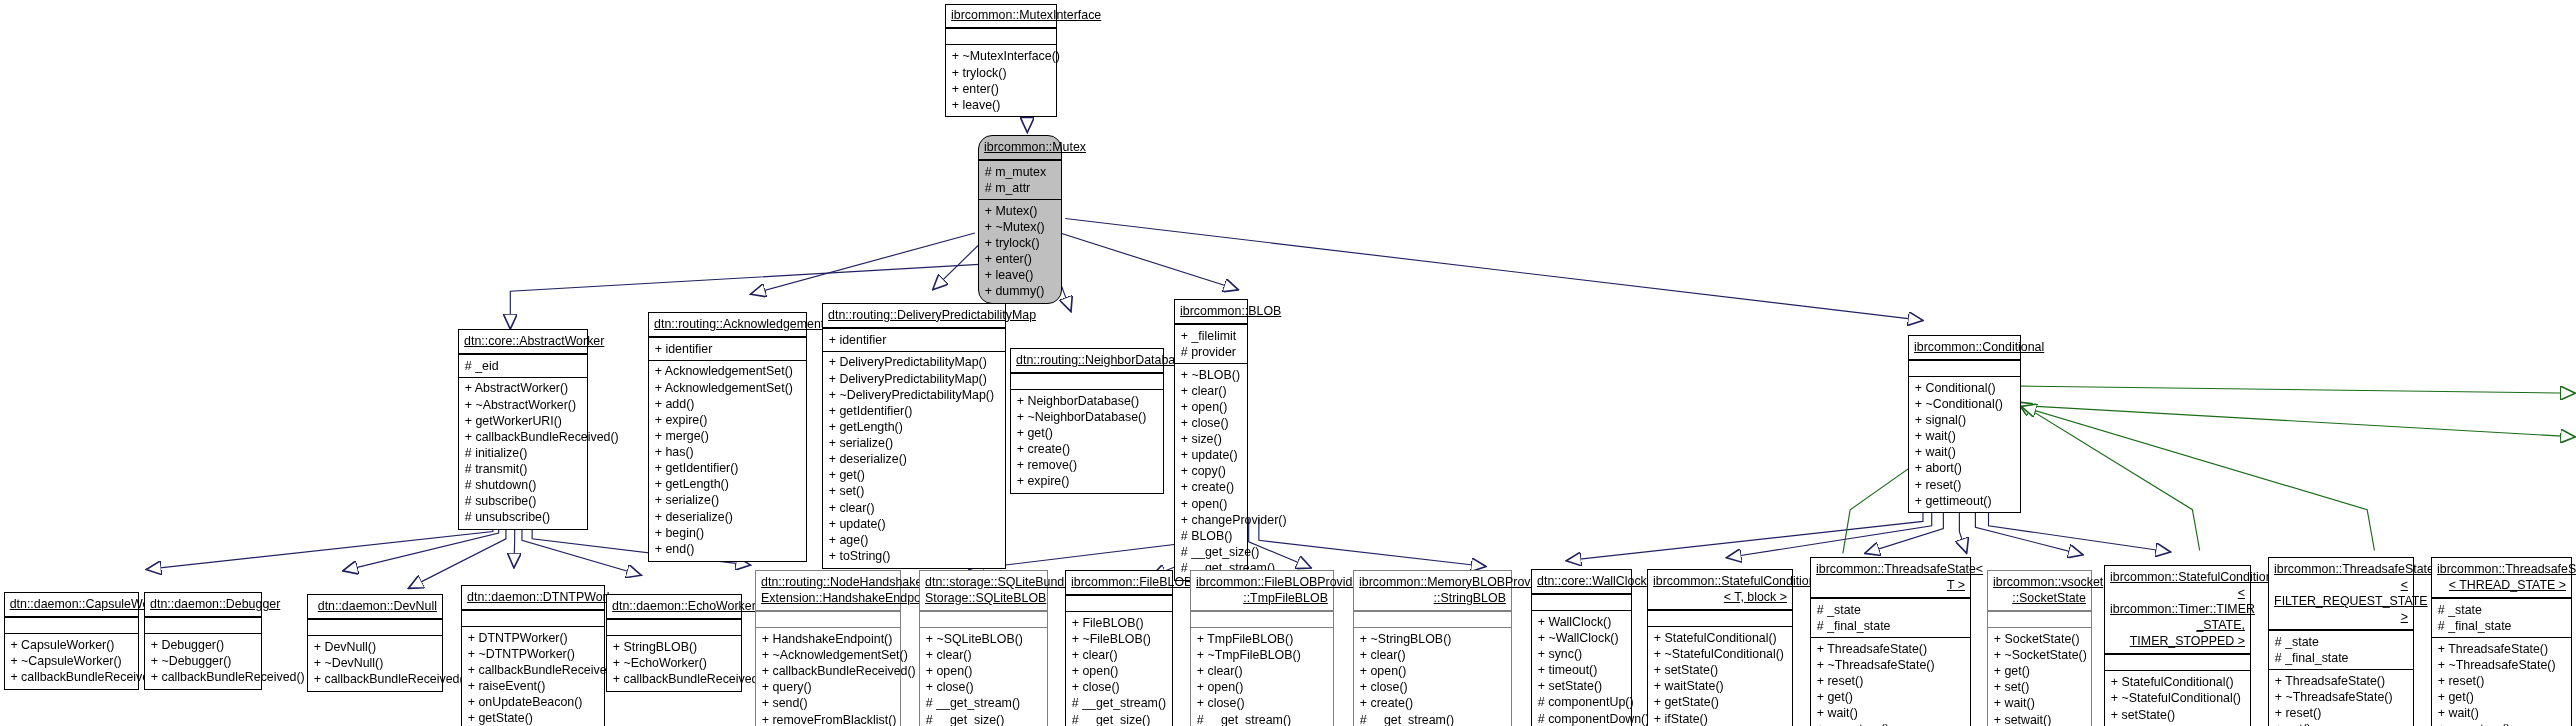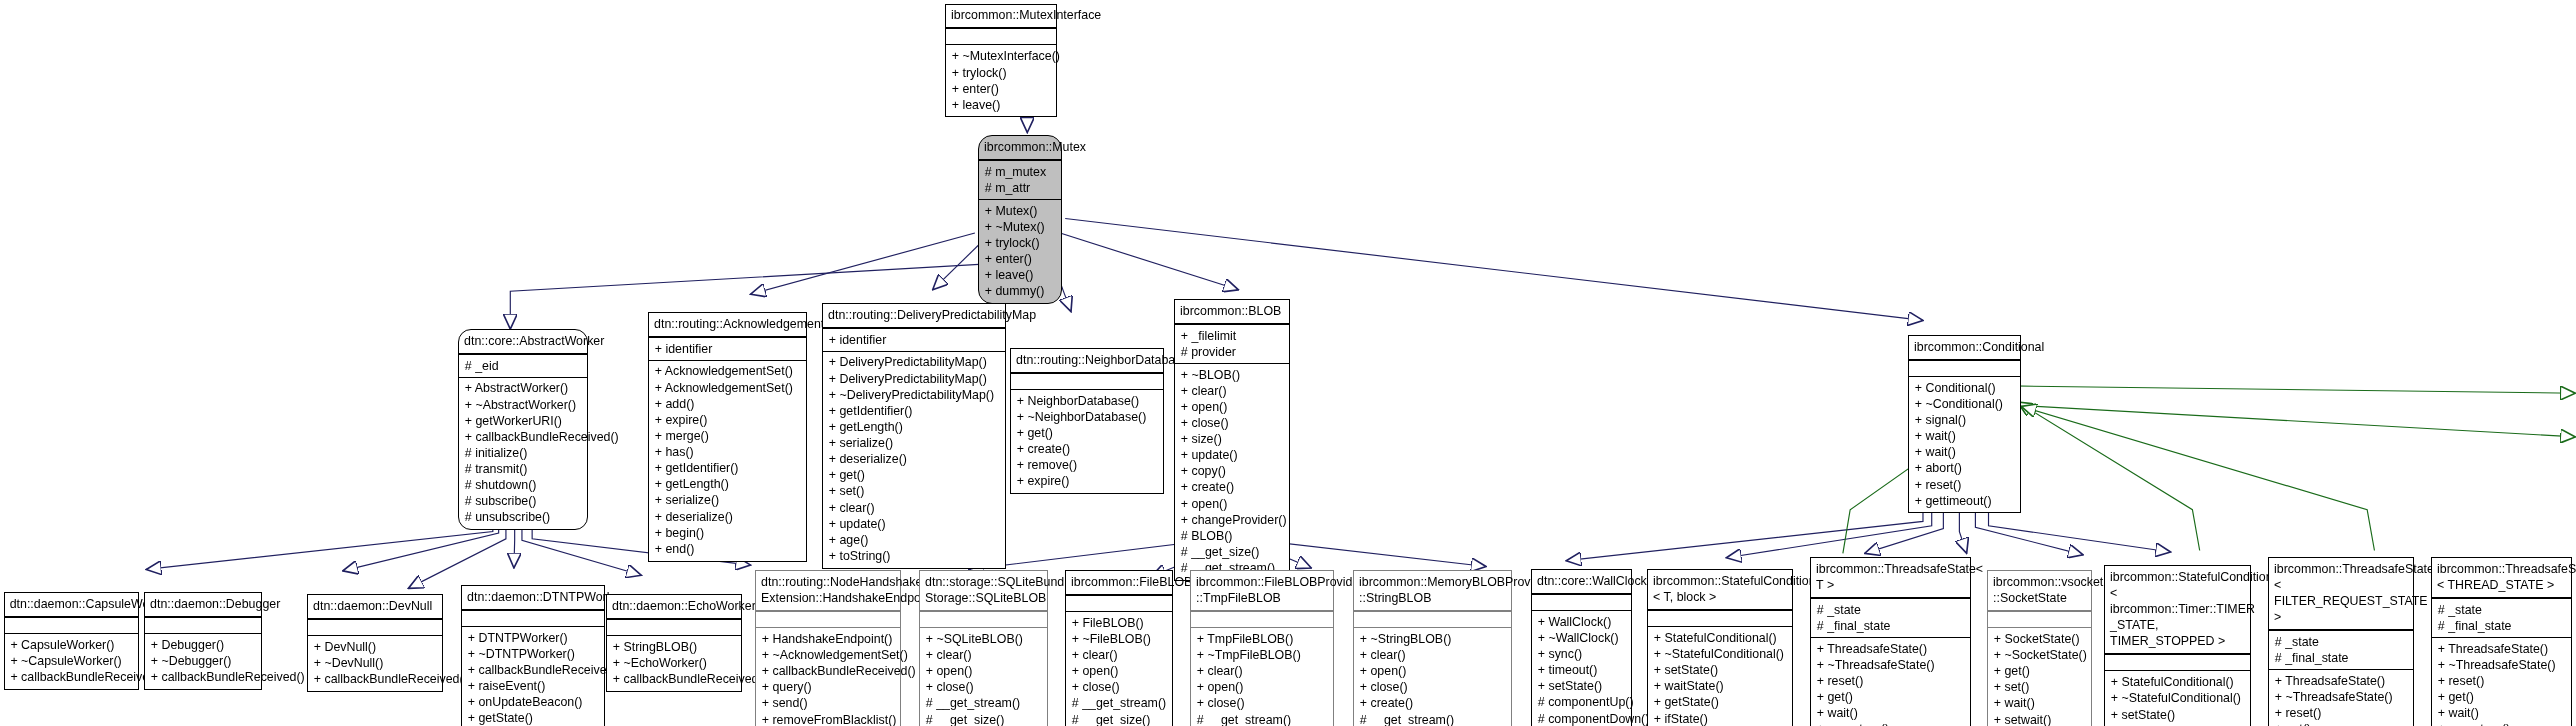--- a/index.html
+++ b/index.html
@@ -24,23 +24,24 @@
   .uml.light .sep{border-top:0.7px solid #808080;}
   .uml.light .title{border-bottom:0.7px solid #808080;}
 
   .uml.bold{border:1.5px solid #000000;}
   .uml.bold .sep{border-top:1.5px solid #000000;}
   .uml.bold .title{border-bottom:1.5px solid #000000;}
 
   .uml.hl{background:#bfbfbf;border-radius:14px;}
 
   .title{
-    text-align:left;
+    text-align:right;
     padding:2.9px 5.1px 3.6px 5.1px;
     white-space:pre-line;
+    text-decoration:underline;
   }
   .attrs{
     padding:2.9px 5.8px 2.9px 5.8px;
     min-height:9.5px;
     white-space:pre-line;
   }
   .ops{
     padding:2.9px 5.8px 3.6px 5.8px;
     white-space:pre-line;
   }
@@ -106,21 +107,21 @@
     <div class="attrs sep" style="height: 9.5px;"></div>
     <div class="ops sep"><div class="row">+ ~MutexInterface()</div><div class="row">+ trylock()</div><div class="row">+ enter()</div><div class="row">+ leave()</div></div>
   </div>
 
   <div class="uml bold hl" style="left:978px;top:135px;width:84px;">
     <div class="title">ibrcommon::Mutex</div>
     <div class="attrs sep"><div class="row"># m_mutex</div><div class="row"># m_attr</div></div>
     <div class="ops sep"><div class="row">+ Mutex()</div><div class="row">+ ~Mutex()</div><div class="row">+ trylock()</div><div class="row">+ enter()</div><div class="row">+ leave()</div><div class="row">+ dummy()</div></div>
   </div>
 
-  <div class="uml bold" style="left:458px;top:329px;width:130px;border-radius:13px;">
+  <div class="uml bold" style="left:458px;top:329px;width:130px;">
     <div class="title">dtn::core::AbstractWorker</div>
     <div class="attrs sep"><div class="row"># _eid</div></div>
     <div class="ops sep"><div class="row">+ AbstractWorker()</div><div class="row">+ ~AbstractWorker()</div><div class="row">+ getWorkerURI()</div><div class="row">+ callbackBundleReceived()</div><div class="row"># initialize()</div><div class="row"># transmit()</div><div class="row"># shutdown()</div><div class="row"># subscribe()</div><div class="row"># unsubscribe()</div></div>
   </div>
 
   <div class="uml bold" style="left:648px;top:312px;width:159px;">
     <div class="title">dtn::routing::AcknowledgementSet</div>
     <div class="attrs sep"><div class="row">+ identifier</div></div>
     <div class="ops sep"><div class="row">+ AcknowledgementSet()</div><div class="row">+ AcknowledgementSet()</div><div class="row">+ add()</div><div class="row">+ expire()</div><div class="row">+ merge()</div><div class="row">+ has()</div><div class="row">+ getIdentifier()</div><div class="row">+ getLength()</div><div class="row">+ serialize()</div><div class="row">+ deserialize()</div><div class="row">+ begin()</div><div class="row">+ end()</div></div>
   </div>
@@ -130,21 +131,21 @@
     <div class="attrs sep"><div class="row">+ identifier</div></div>
     <div class="ops sep"><div class="row">+ DeliveryPredictabilityMap()</div><div class="row">+ DeliveryPredictabilityMap()</div><div class="row">+ ~DeliveryPredictabilityMap()</div><div class="row">+ getIdentifier()</div><div class="row">+ getLength()</div><div class="row">+ serialize()</div><div class="row">+ deserialize()</div><div class="row">+ get()</div><div class="row">+ set()</div><div class="row">+ clear()</div><div class="row">+ update()</div><div class="row">+ age()</div><div class="row">+ toString()</div></div>
   </div>
 
   <div class="uml bold" style="left:1010px;top:348px;width:154px;">
     <div class="title">dtn::routing::NeighborDatabase</div>
     <div class="attrs sep" style="height: 9.5px;"></div>
     <div class="ops sep"><div class="row">+ NeighborDatabase()</div><div class="row">+ ~NeighborDatabase()</div><div class="row">+ get()</div><div class="row">+ create()</div><div class="row">+ remove()</div><div class="row">+ expire()</div></div>
   </div>
 
-  <div class="uml bold" style="left:1174px;top:299px;width:116px;">
+  <div class="uml bold" style="left:1174px;top:299px;width:74px;">
     <div class="title">ibrcommon::BLOB</div>
     <div class="attrs sep"><div class="row">+ _filelimit</div><div class="row"># provider</div></div>
     <div class="ops sep"><div class="row">+ ~BLOB()</div><div class="row">+ clear()</div><div class="row">+ open()</div><div class="row">+ close()</div><div class="row">+ size()</div><div class="row">+ update()</div><div class="row">+ copy()</div><div class="row">+ create()</div><div class="row">+ open()</div><div class="row">+ changeProvider()</div><div class="row"># BLOB()</div><div class="row"># __get_size()</div><div class="row"># __get_stream()</div></div>
   </div>
 
   <div class="uml bold" style="left:1908px;top:335px;width:113px;">
     <div class="title">ibrcommon::Conditional</div>
     <div class="attrs sep" style="height: 9.5px;"></div>
     <div class="ops sep"><div class="row">+ Conditional()</div><div class="row">+ ~Conditional()</div><div class="row">+ signal()</div><div class="row">+ wait()</div><div class="row">+ wait()</div><div class="row">+ abort()</div><div class="row">+ reset()</div><div class="row">+ gettimeout()</div></div>
   </div>

